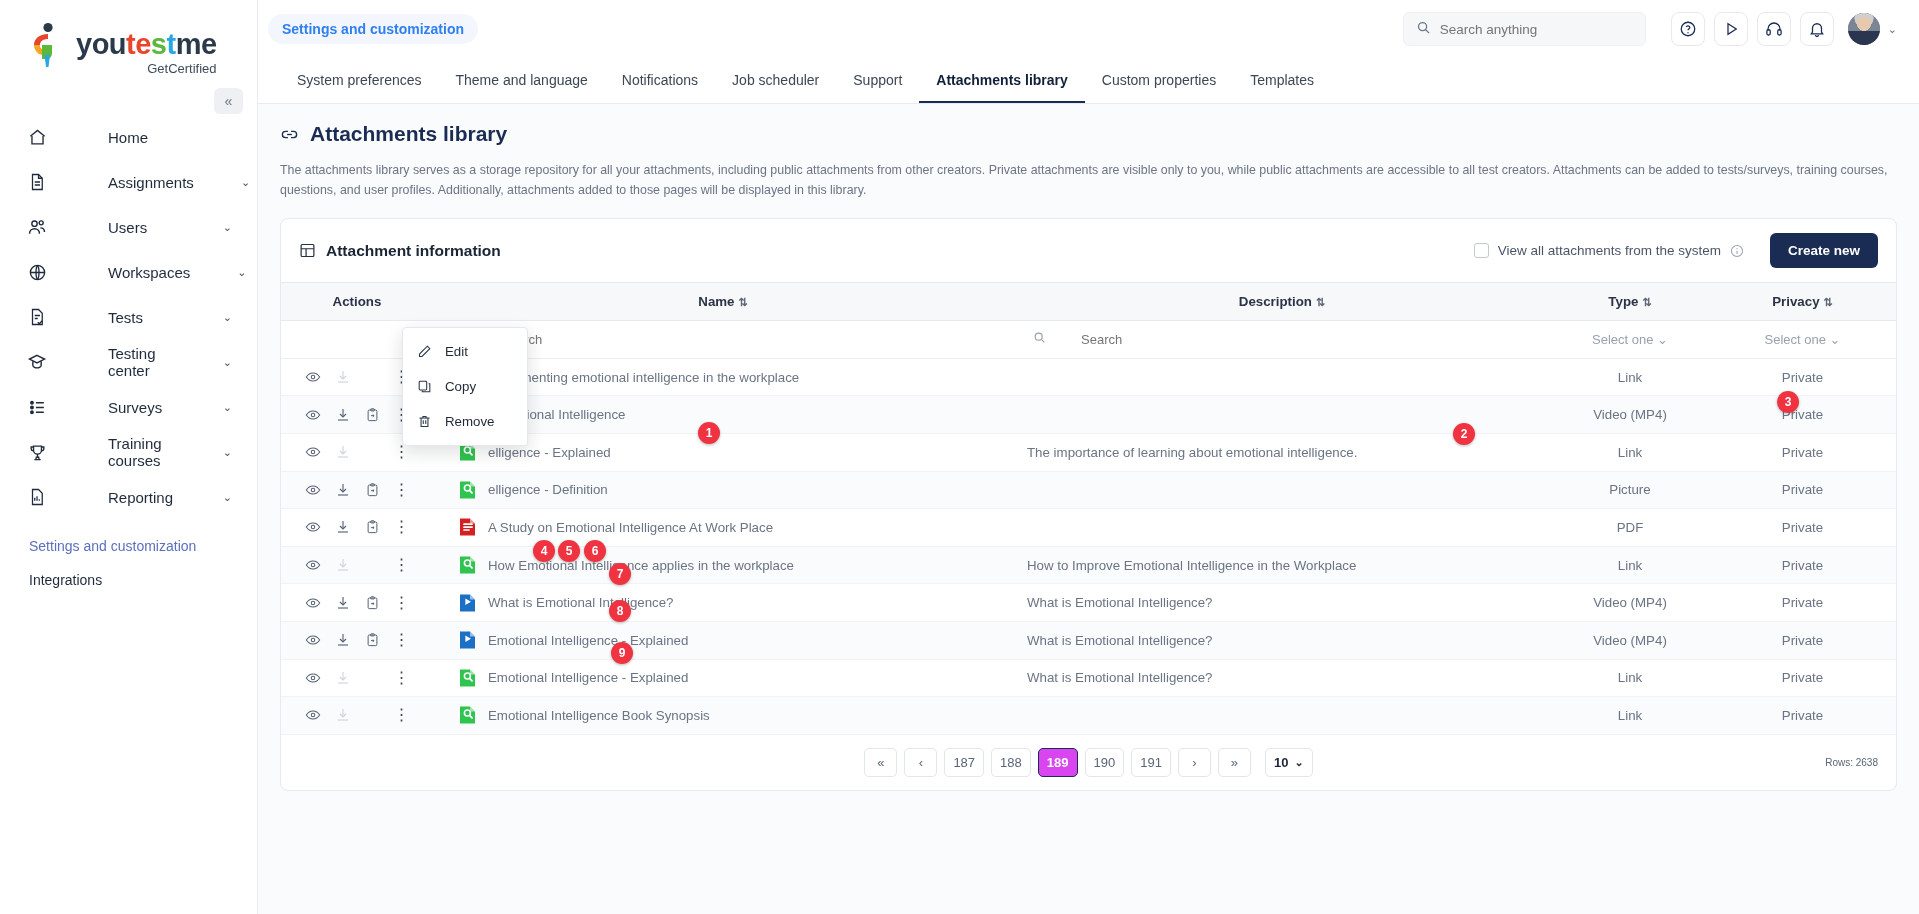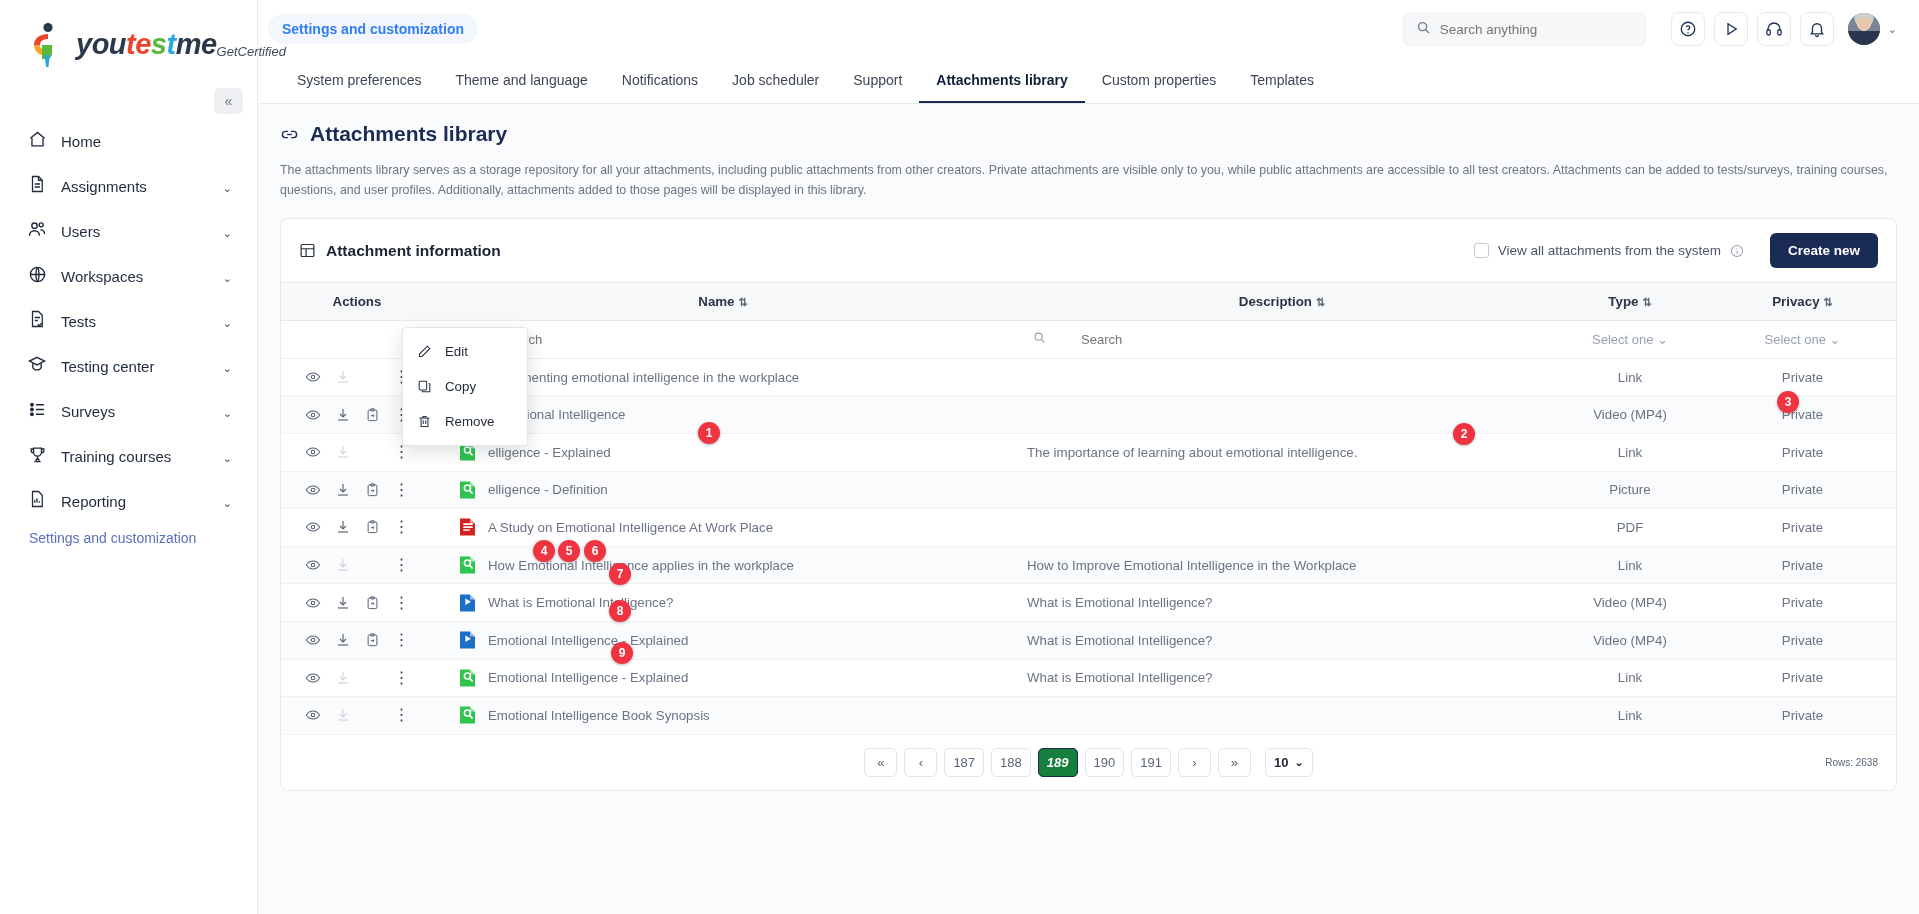--- a/index.html
+++ b/index.html
@@ -11,42 +11,42 @@
   .app { display: flex; width: 1919px; height: 914px; }
 
   
   .sidebar {
     width: 258px; min-width: 258px; height: 914px;
     background: #ffffff; border-right: 1px solid #e8eaee;
     position: relative;
   }
   .logo-wrap { padding: 22px 0 0 28px; display: flex; align-items: flex-start; }
   .logo-mark { width: 42px; height: 46px; position: relative; margin-right: 6px; }
-  .logo-text-wrap { display: flex; flex-direction: row; padding-top: 8px; font-style: italic; }
+  .logo-text-wrap { display: flex; flex-direction: column; padding-top: 8px; }
   .logo-word { font-size: 29px; font-weight: 700; letter-spacing: -0.5px; line-height: 1; }
   .logo-word .c1 { color: #2b3a4a; }
   .logo-word .c2 { color: #e8452c; }
   .logo-word .c4 { color: #5cb83c; }
   .logo-word .c5 { color: #29a8e0; }
   .logo-word .c6 { color: #2b3a4a; }
   .logo-sub { font-size: 13px; color: #3f4b5b; align-self: flex-end; margin-top: 2px; }
 
   .collapse-btn {
     position: absolute; right: 14px; top: 88px;
     width: 29px; height: 26px; border-radius: 6px;
     background: #eef0f4; color: #6b7585;
     display: flex; align-items: center; justify-content: center;
     font-size: 14px; cursor: pointer; border: none;
   }
 
   .nav { margin-top: 40px; }
   .nav-item {
-    display: flex; align-items: flex-end; height: 42px;
+    display: flex; align-items: center; height: 42px;
     margin: 3px 11px; padding: 0 14px; border-radius: 8px;
-    cursor: pointer; color: #1f2b3d; font-size: 15px;
+    cursor: pointer; color: #1f2b3d; font-size: 15px; gap: 47px;
   }
   .nav-item.active { background: #1b2c54; color: #ffffff; }
   .nav-icon { width: 24px; height: 22px; display: flex; align-items: center; justify-content: center; margin-right: 12px; flex: none; }
   .nav-label { flex: 1; }
   .nav-chevron { font-size: 11px; opacity: .85; }
   .sub-nav { padding: 8px 0 0 0; }
   .sub-item {
     font-size: 14px; color: #1f2b3d; padding: 9px 0 9px 29px; cursor: pointer;
   }
   .sub-item.active { color: #5a6fc0; }
@@ -178,21 +178,21 @@
   .pager {
     display: flex; align-items: center; padding: 13px 18px; position: relative;
   }
   .pager-center { flex: 1; display: flex; justify-content: center; align-items: center; gap: 7px; }
   .pg {
     min-width: 33px; height: 29px; border: 1px solid #e2e6ec; border-radius: 5px;
     background: #fff; color: #5a6578; font-size: 13px; cursor: pointer;
     display: flex; align-items: center; justify-content: center; padding: 0 8px;
     font-family: inherit;
   }
-  .pg.active { background: #15803d; border-color: #1b2c54; color: #fff; font-weight: 700; font-style: italic; }
+  .pg.active { background: #d946ef; border-color: #1b2c54; color: #fff; font-weight: 700; }
   .pg-size {
     height: 29px; border: 1px solid #e2e6ec; border-radius: 5px; background: #fff;
     color: #1f2838; font-size: 13px; font-weight: 700; padding: 0 8px; margin-left: 7px;
     display: flex; align-items: center; gap: 6px; cursor: pointer; font-family: inherit;
   }
   .rows-count { position: absolute; right: 18px; font-size: 10px; color: #5a6578; }
 </style>
 </head>
 <body>
 
@@ -311,20 +311,21 @@
               <path d="M6 2h8l5 5v15H6z"></path>
               <path d="M9 17v-4M12 17v-6M15 17v-2"></path>
             </svg>
           </span>
         <span class="nav-label">Reporting</span>
         <span class="nav-chevron">⌄</span>
       </div>
 
       <div class="sub-nav">
         <div class="sub-item active">Settings and customization</div>
+        <div class="sub-item">Integrations</div>
       </div>
     </nav>
   </aside>
 
   <section class="main">
 
     <header class="topbar">
       <div class="breadcrumb">Settings and customization</div>
       <div class="topbar-spacer"></div>
 

